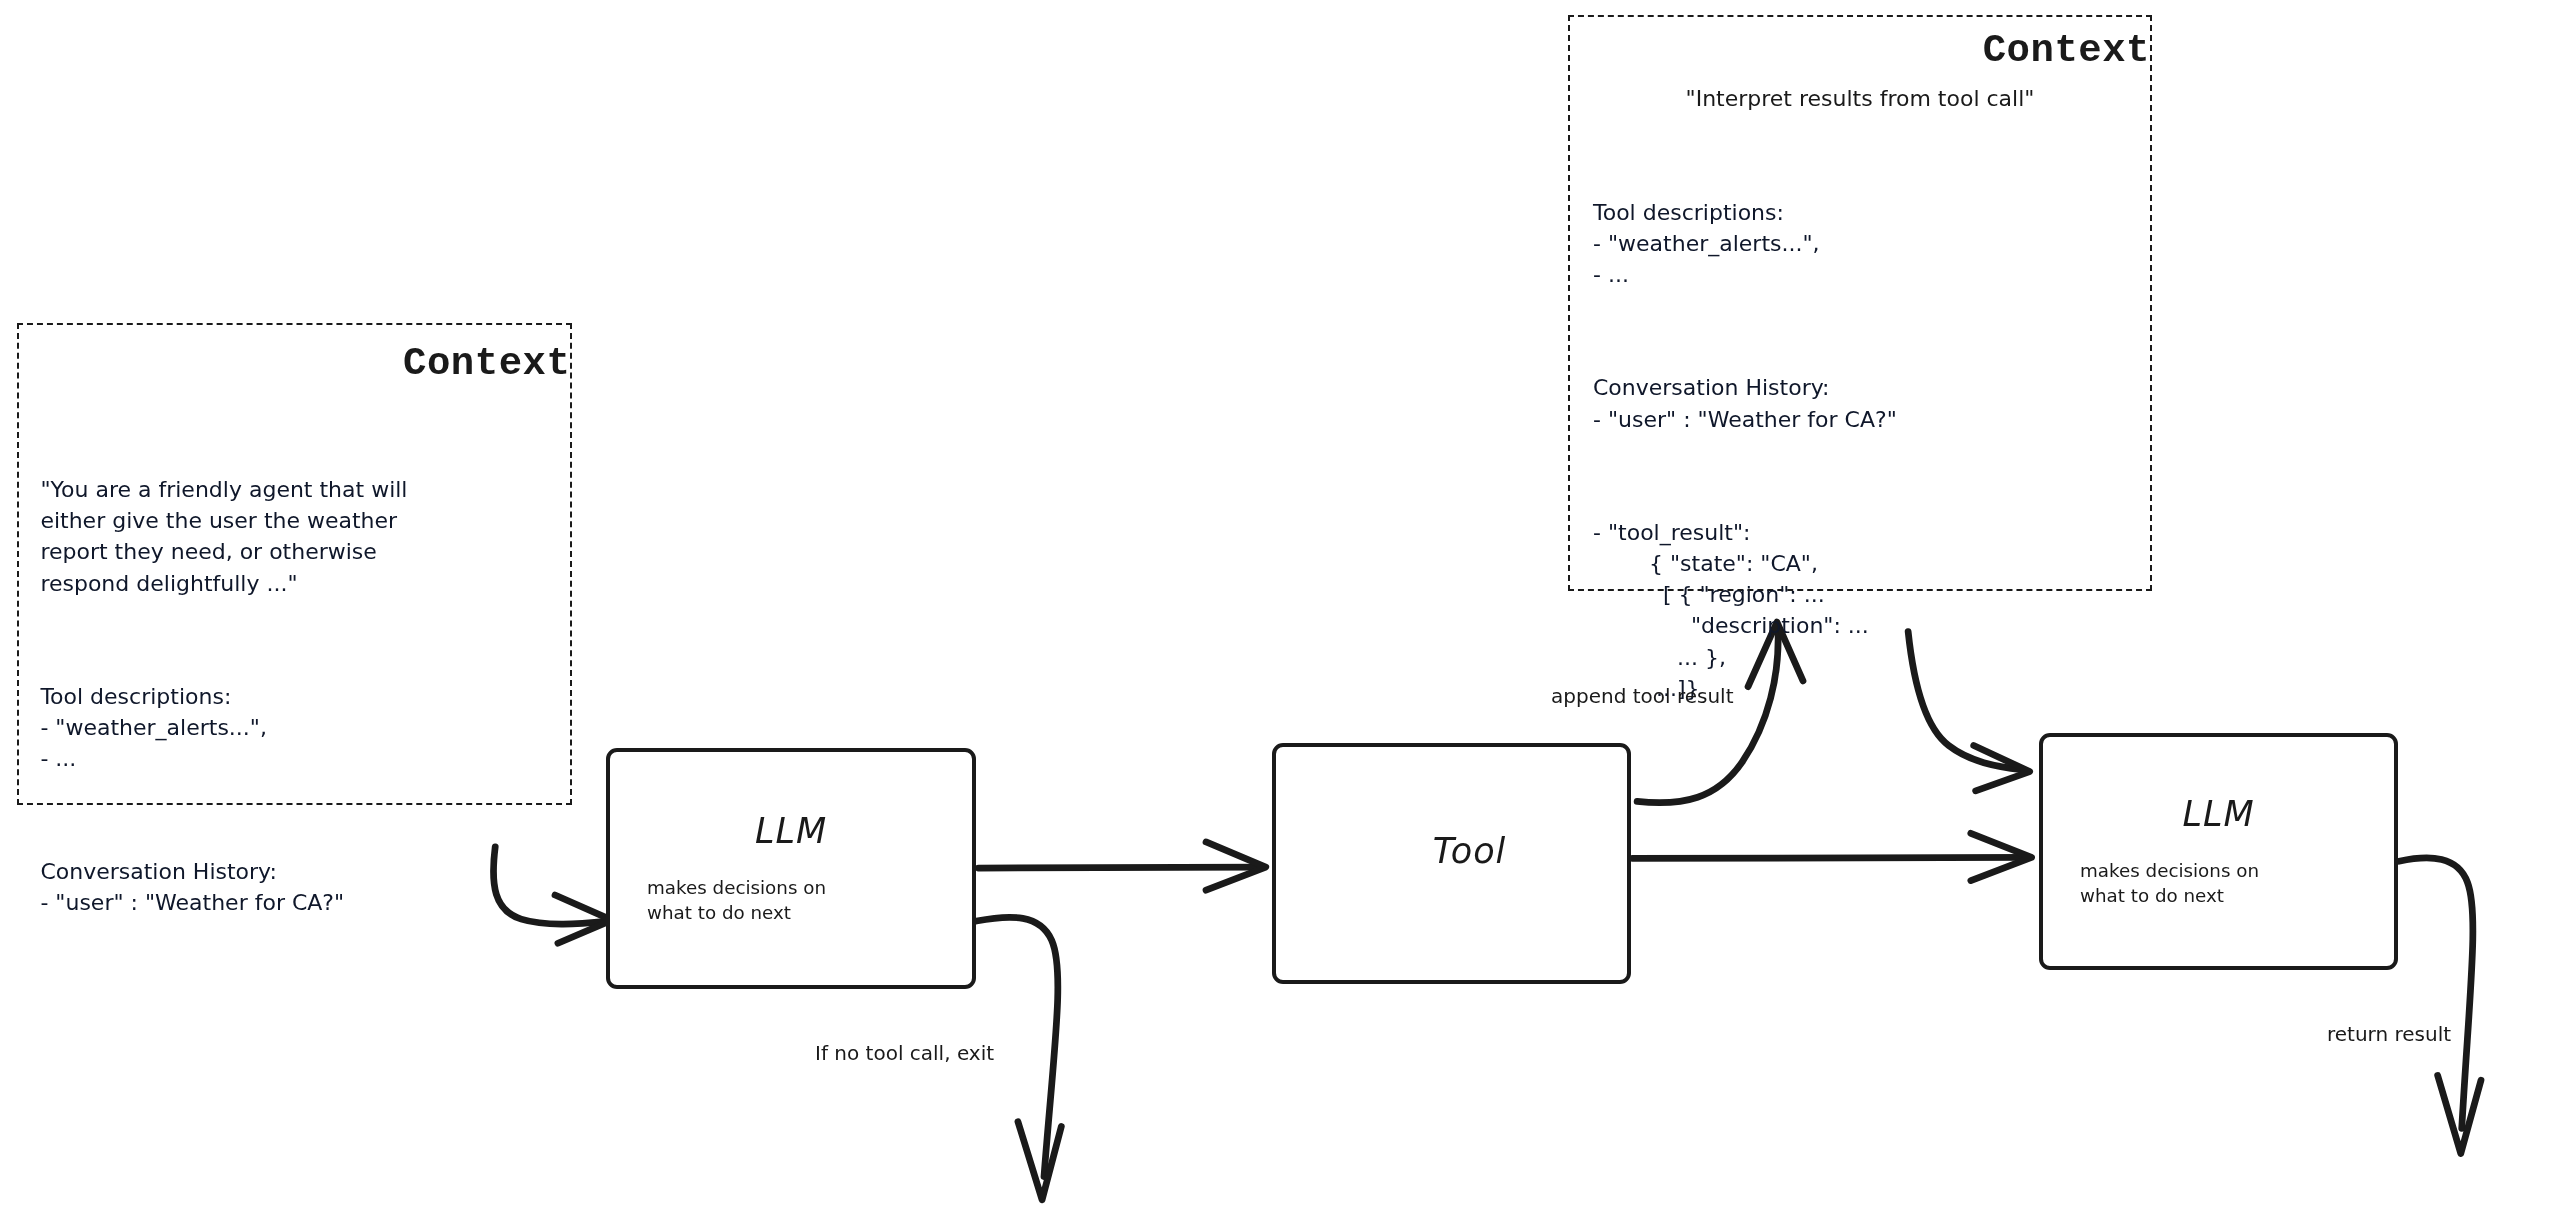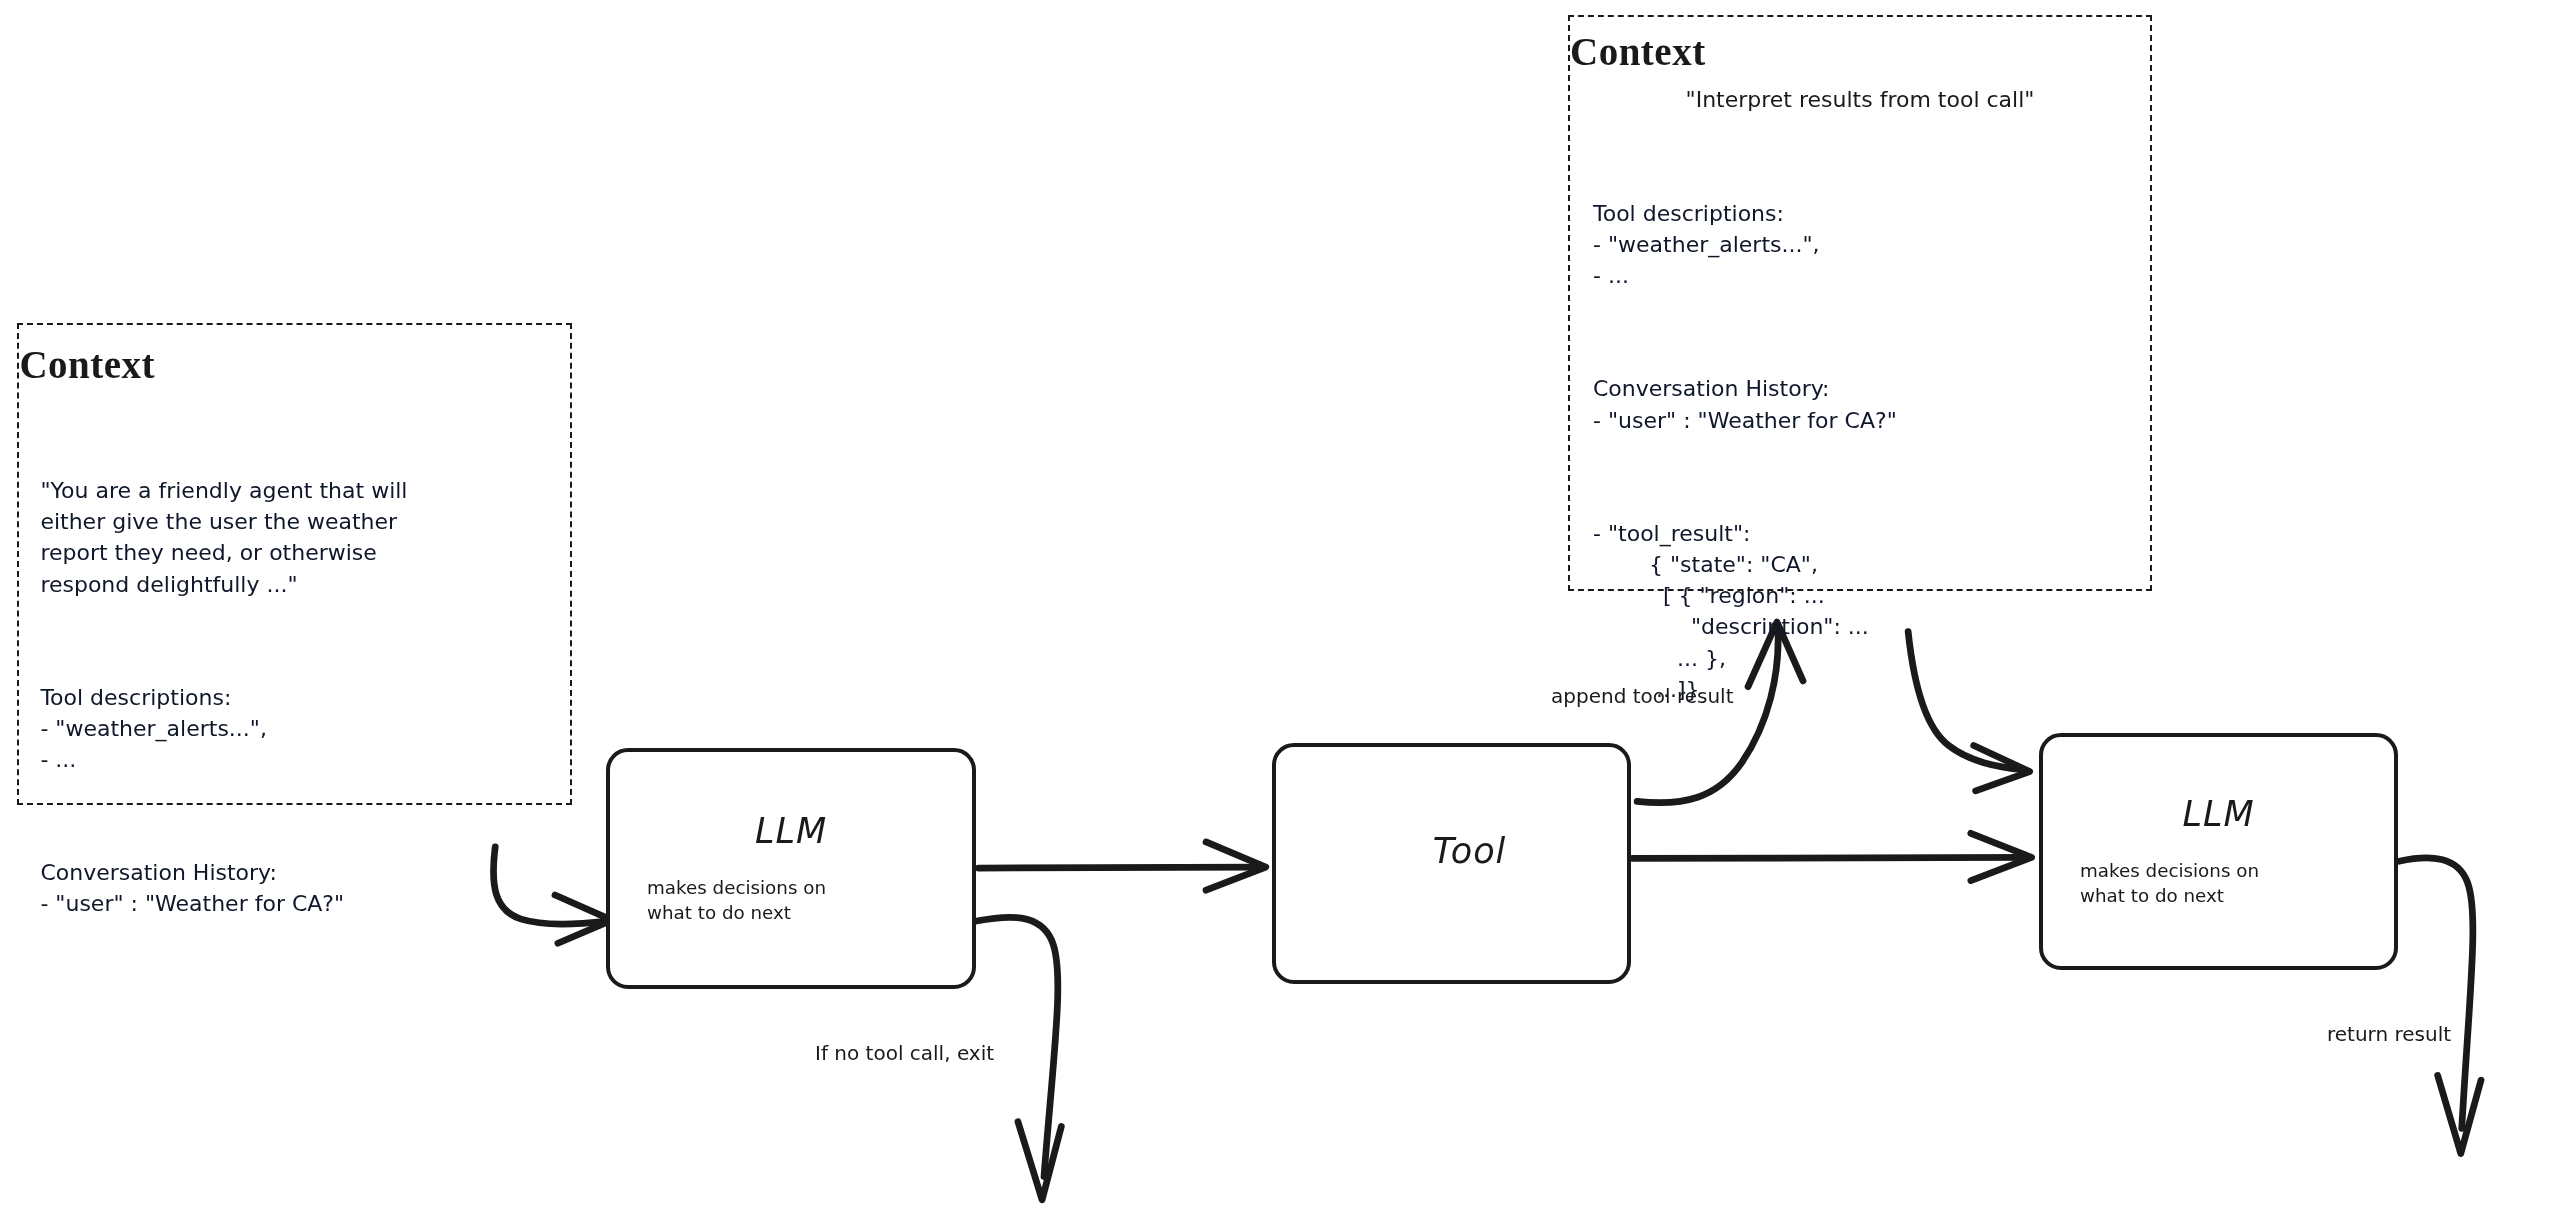--- a/index.html
+++ b/index.html
@@ -29,22 +29,22 @@
   }
 
   
   .ctx-card {
     position: absolute;
     box-sizing: border-box;
     border: 2.9px dashed #1a1a1a;
     background: transparent;
   }
   .ctx-title {
-    text-align: left;
-    font-family: Liberation Serif, serif;
+    text-align: right;
+    font-family: Liberation Mono, monospace;
     font-weight: 700;
     letter-spacing: 0.5px;
     color: #1a1a1a;
   }
   .ctx-body {
     font-family: "DejaVu Sans", sans-serif;
     color: #0f172a;
     white-space: pre-wrap;
   }
   .ctx-para { margin: 0 0 19.3px 0; }
@@ -66,21 +66,21 @@
     font-size: 22px; text-align: center; margin: 13.5px 9.6px 0 9.6px;
     font-family: "DejaVu Sans", sans-serif;
   }
   #ctx-right .ctx-body { font-size: 22px; line-height: 1.42; margin: 23px 23px 0 23px; }
 
   
   .node {
     position: absolute;
     box-sizing: border-box;
     border: 4.8px solid #1a1a1a;
-    border-radius: 22px;
+    border-radius: 11px;
     background: #ffffff;
     display: flex;
     flex-direction: column;
     align-items: center;
     justify-content: center;
   }
   .node-title {
     font-family: "DejaVu Sans", sans-serif;
     font-size: 35px;
     font-style: italic;

